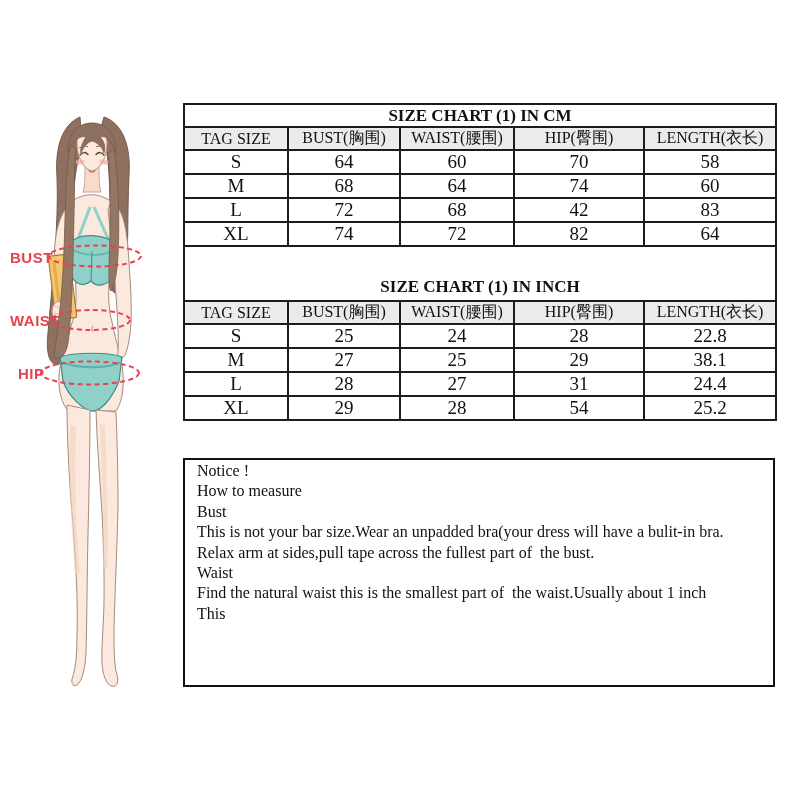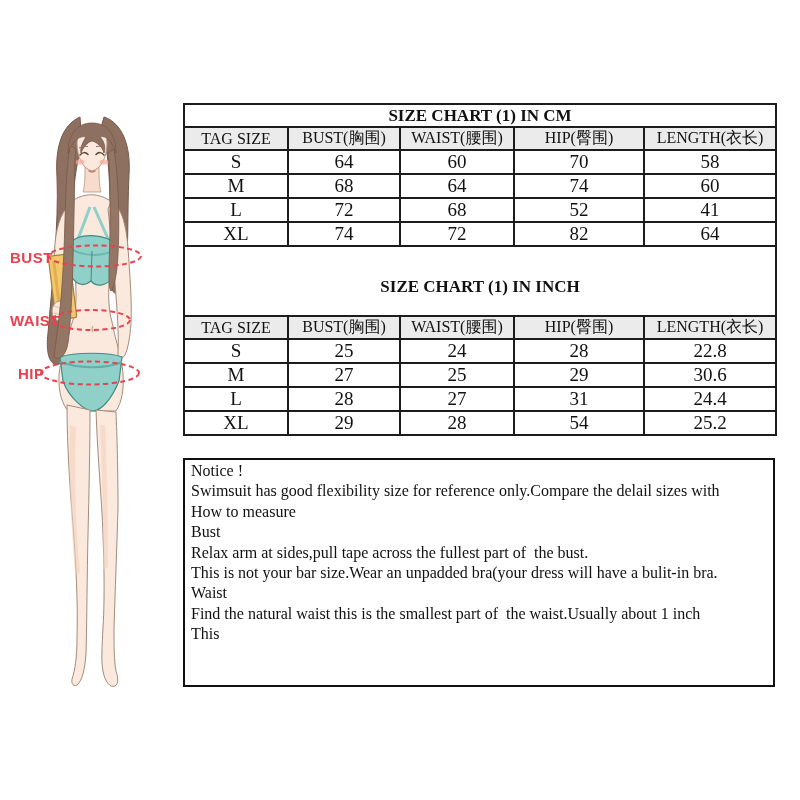--- a/index.html
+++ b/index.html
@@ -19,28 +19,28 @@
   .lbl-waist{left:0;top:207px;}
   .lbl-hip{left:8px;top:260px;}
   
   .charts{
     position:absolute;left:183px;top:103px;width:592px;
     border-collapse:collapse;table-layout:fixed;
     font-family:"Liberation Serif",serif;
   }
   .charts td,.charts th{border:2px solid var(--border,#1c1c1c);text-align:center;padding:0;overflow:hidden;}
   .charts .tbl-title{font-weight:bold;font-size:17px;height:21px;background:#fff;}
-  .charts .tbl-title.tall{height:50px;vertical-align:bottom;padding-bottom:18px;}
+  .charts .tbl-title.tall{height:50px;vertical-align:bottom;padding-bottom:3px;}
   .charts tr.hdr th{background:var(--headerbg,#ebebeb);font-weight:normal;font-size:16px;height:21px;}
   .charts tr.data td{font-size:19px;height:21px;}
   
   .notice{
     position:absolute;left:183px;top:458px;width:592px;height:229px;
     box-sizing:border-box;border:2px solid #111;background:#fff;
-    padding:1px 0 0 6px;font-size:16px;line-height:20.4px;
+    padding:1px 0 0 12px;font-size:16px;line-height:20.4px;
   }
   .notice div{white-space:pre;}
 </style>
 </head>
 <body>
 
 <div class="page">
 
   <div class="figure">
     <svg viewBox="0 0 175 590" aria-hidden="true">
@@ -132,22 +132,22 @@
           <td>M</td>
           <td>68</td>
           <td>64</td>
           <td>74</td>
           <td>60</td>
         </tr>
         <tr class="data">
           <td>L</td>
           <td>72</td>
           <td>68</td>
-          <td>52</td>
-          <td>41</td>
+          <td>42</td>
+          <td>83</td>
         </tr>
         <tr class="data">
           <td>XL</td>
           <td>74</td>
           <td>72</td>
           <td>82</td>
           <td>64</td>
         </tr>
         <tr>
           <td colspan="5" class="tbl-title tall">SIZE CHART (1) IN INCH</td>
@@ -164,44 +164,43 @@
           <td>25</td>
           <td>24</td>
           <td>28</td>
           <td>22.8</td>
         </tr>
         <tr class="data">
           <td>M</td>
           <td>27</td>
           <td>25</td>
           <td>29</td>
-          <td>30.6</td>
+          <td>38.1</td>
         </tr>
         <tr class="data">
           <td>L</td>
           <td>28</td>
           <td>27</td>
           <td>31</td>
           <td>24.4</td>
         </tr>
         <tr class="data">
           <td>XL</td>
           <td>29</td>
           <td>28</td>
           <td>54</td>
           <td>25.2</td>
         </tr>
       </tbody>
   </table>
 
   <div class="notice" id="notice-box">
       <div>Notice !</div>
-      <div>Swimsuit has good flexibility size for reference only.Compare the delail sizes with</div>
       <div>How to measure</div>
       <div>Bust</div>
+      <div>This is not your bar size.Wear an unpadded bra(your dress will have a bulit-in bra.</div>
       <div>Relax arm at sides,pull tape across the fullest part of  the bust.</div>
-      <div>This is not your bar size.Wear an unpadded bra(your dress will have a bulit-in bra.</div>
       <div>Waist</div>
       <div>Find the natural waist this is the smallest part of  the waist.Usually about 1 inch</div>
       <div>This</div>
     </div>
 
 </div>
 
 </body></html>

